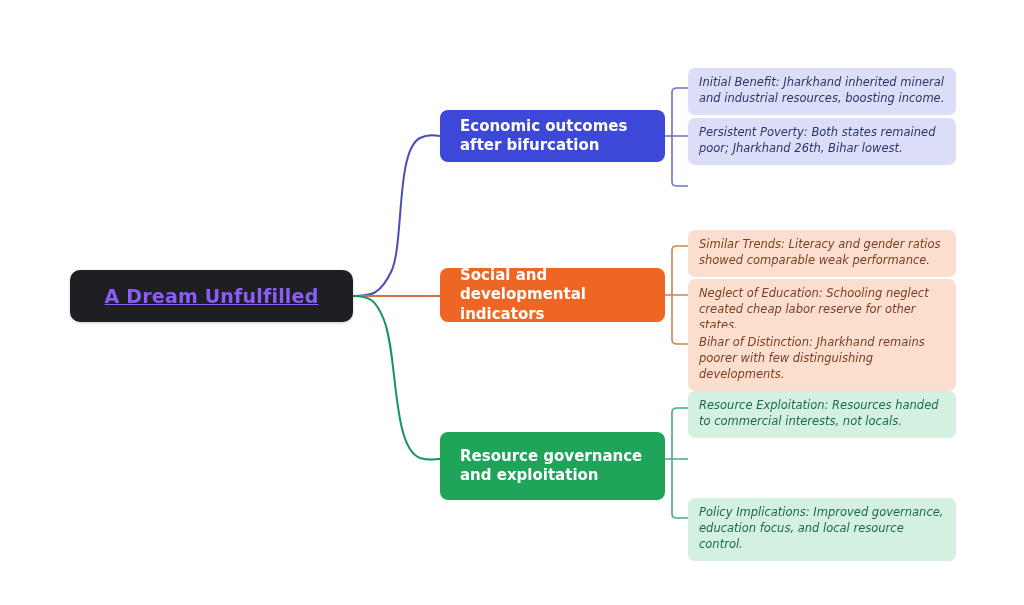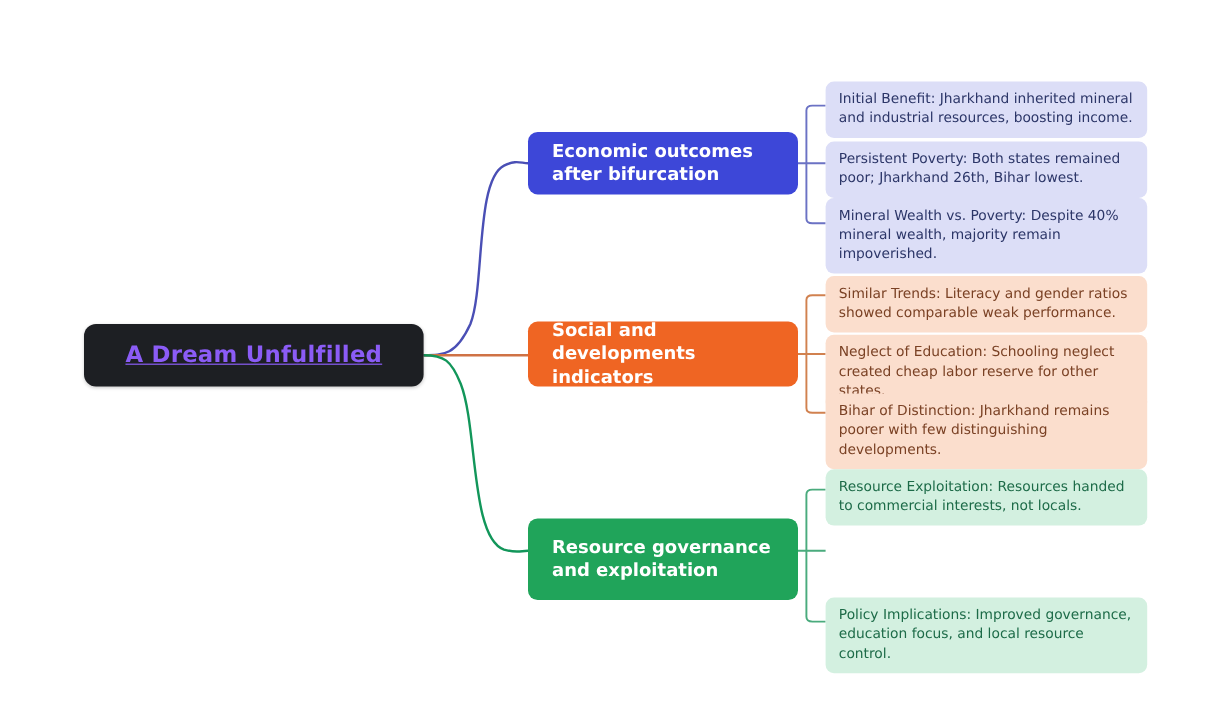--- a/index.html
+++ b/index.html
@@ -80,20 +80,21 @@
   }
   .leaf-card {
     position: absolute;
     left: 688px;
     width: 268px;
     box-sizing: border-box;
     border-radius: 7px;
     padding: 7px 11px 8px 11px;
     font-size: 11.5px;
     line-height: 1.38;
+    font-style: italic;
   }
   .leaf-blue {
     background: #dcdef7;
     color: #2c3668;
   }
   .leaf-orange {
     background: #fbdecd;
     color: #7a4124;
   }
   .leaf-green {
@@ -129,30 +130,29 @@
 
   <div class="node root-node">
     <span class="root-label">A Dream Unfulfilled</span>
   </div>
 
   <div class="node branch-node branch-economic">
     <span class="branch-label">Economic outcomes after bifurcation</span>
   </div>
 
   <div class="node branch-node branch-social">
-    <span class="branch-label">Social and developments indicators</span>
+    <span class="branch-label">Social and developmental indicators</span>
   </div>
 
   <div class="node branch-node branch-resource">
     <span class="branch-label">Resource governance and exploitation</span>
   </div>
 
   <div class="leaf-card leaf-blue" style="top:68px;">Initial Benefit: Jharkhand inherited mineral and industrial resources, boosting income.</div>
   <div class="leaf-card leaf-blue" style="top:118px;">Persistent Poverty: Both states remained poor; Jharkhand 26th, Bihar lowest.</div>
-  <div class="leaf-card leaf-blue" style="top:165px;">Mineral Wealth vs. Poverty: Despite 40% mineral wealth, majority remain impoverished.</div>
 
   <div class="leaf-card leaf-orange" style="top:230px;">Similar Trends: Literacy and gender ratios showed comparable weak performance.</div>
   <div class="leaf-card leaf-orange" style="top:279px;">Neglect of Education: Schooling neglect created cheap labor reserve for other states.</div>
   <div class="leaf-card leaf-orange" style="top:328px;">Bihar of Distinction: Jharkhand remains poorer with few distinguishing developments.</div>
 
   <div class="leaf-card leaf-green" style="top:391px;">Resource Exploitation: Resources handed to commercial interests, not locals.</div>
   <div class="leaf-card leaf-green" style="top:498px;">Policy Implications: Improved governance, education focus, and local resource control.</div>
 
 </div>
 

